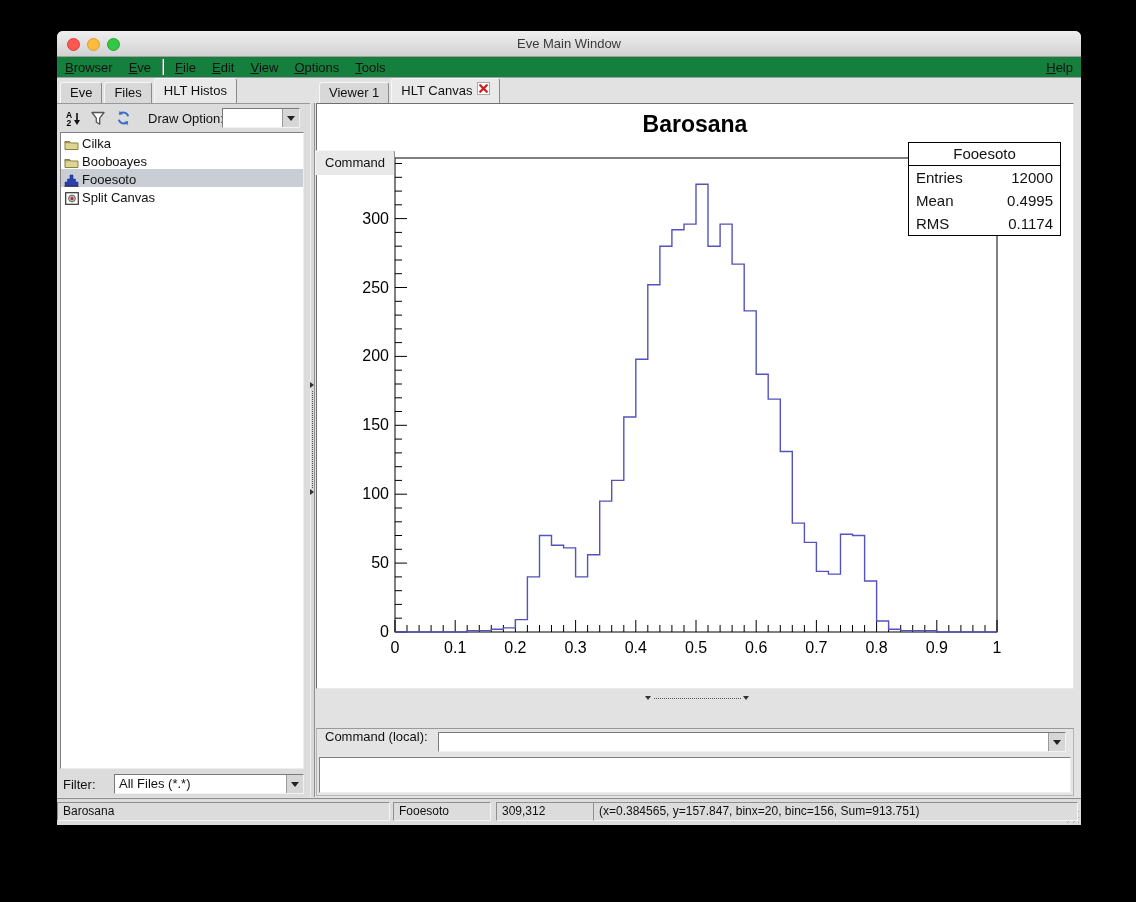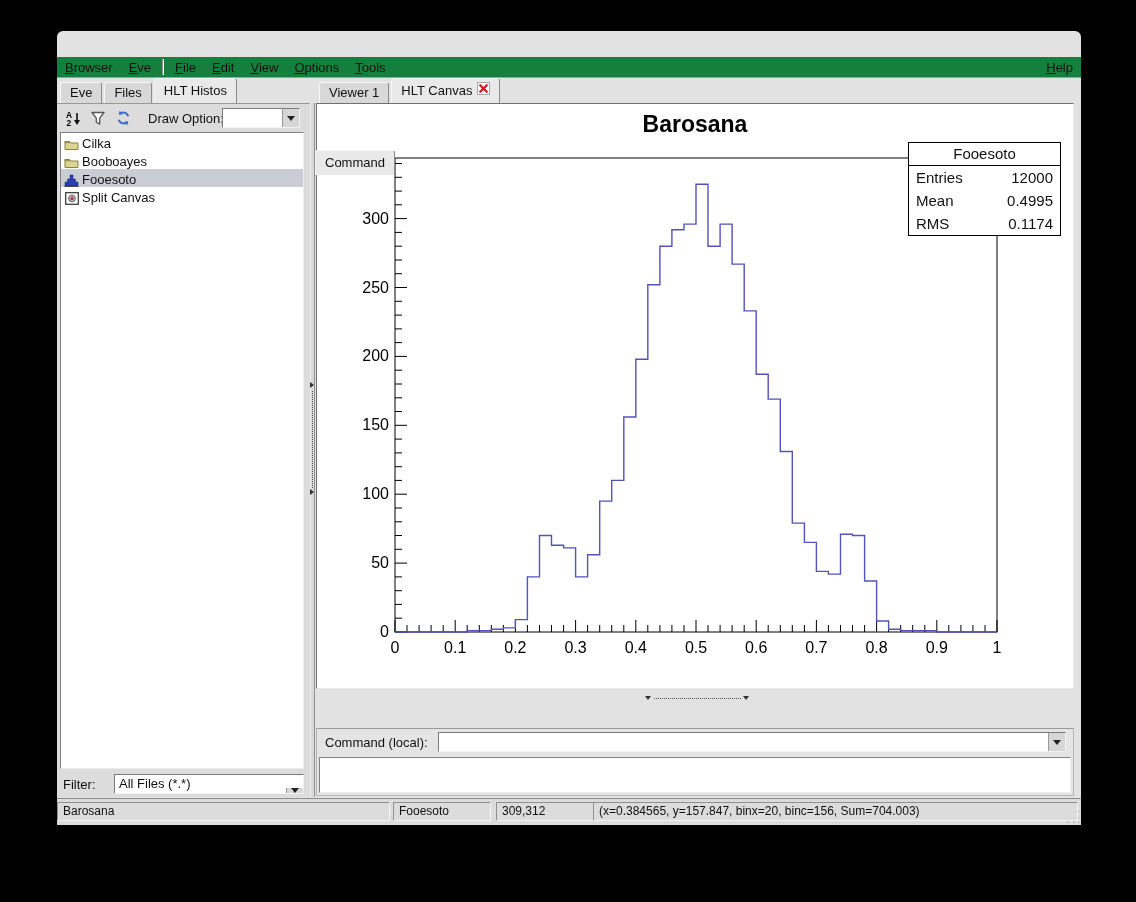--- a/index.html
+++ b/index.html
@@ -41,21 +41,21 @@
              align-items:center;justify-content:center;}
   .arr-down{width:0;height:0;border-top:5px solid #222;border-left:4px solid transparent;border-right:4px solid transparent;}
   .draw-combo{position:absolute;left:165px;top:3px;width:78px;}
   .list{position:absolute;left:3px;top:28px;width:244px;height:637px;background:#fff;
         border:1px solid;border-color:#808080 #ededed #ededed #808080;box-sizing:border-box;}
   .list-item{display:flex;align-items:flex-end;height:18px;font-size:13px;padding-left:2px;}
   .list-item.selected{background:#c9cdd4;}
   .li-icon{width:17px;display:flex;justify-content:center;align-items:center;margin-right:2px;}
   .filter-row{position:absolute;left:0;top:667px;width:100%;height:27px;display:flex;align-items:center;}
   .filter-label{font-size:13px;margin-left:6px;}
-  .filter-combo{position:absolute;left:57px;top:3px;width:190px;align-items:flex-end;}
+  .filter-combo{position:absolute;left:57px;top:3px;width:190px;}
   
   .vsplitter{position:absolute;left:253px;top:72px;width:5px;height:694px;background:#d8d8d8;
              border-left:1px solid #f0f0f0;border-right:1px solid #909090;box-sizing:border-box;}
   .vdots{position:absolute;left:1px;top:288px;height:97px;border-left:1px dotted #555;}
   .varr{position:absolute;left:-1px;width:0;height:0;border-left:4px solid #333;
         border-top:3.5px solid transparent;border-bottom:3.5px solid transparent;}
   .varr.a1{top:279px}.varr.a2{top:386px}
   .main{position:absolute;left:258px;top:72px;width:761px;height:694px;}
   .hsplitter{position:absolute;left:1px;top:591px;width:758px;height:10px;}
   .hdots{position:absolute;left:338px;top:4px;width:87px;border-top:1px dotted #555;}
@@ -67,38 +67,44 @@
           border:1px solid;border-color:#707070 #e9e9e9 #e9e9e9 #707070;box-sizing:border-box;}
   .chart-title{position:absolute;top:7px;left:0;width:100%;text-align:center;
                font-size:23px;font-weight:bold;color:#000;}
   svg text{font-family:"Liberation Sans",sans-serif;fill:#000;}
   .statsbox{position:absolute;left:591px;top:38px;width:151px;background:#fff;
             border:1px solid #000;font-size:15px;}
   .stats-title{text-align:center;height:22px;line-height:22px;border-bottom:1px solid #000;}
   .stats-row{display:flex;justify-content:space-between;height:23px;line-height:23px;padding:0 7px;}
   .command-panel{position:absolute;left:1px;top:625px;width:758px;height:68px;background:#e4e4e4;
                  border:1px solid #b5b5b5;border-top-color:#999;box-sizing:border-box;}
-  .cmd-label{position:absolute;left:8px;top:6px;font-size:13px;}
+  .cmd-label{position:absolute;left:8px;top:0;font-size:13px;}
   .cmd-combo{position:absolute;left:121px;right:7px;top:3px;}
   .cmd-output{position:absolute;left:2px;top:28px;right:2px;height:34px;background:#fff;
               border:1px solid;border-color:#808080 #ededed #ededed #808080;font-size:12px;}
   
   .statusbar{position:absolute;left:0;top:767px;width:1024px;height:27px;background:#dcdcdc;
              border-top:1px solid #8c8c8c;box-sizing:border-box;}
   .status-seg{position:absolute;top:3px;height:19px;line-height:17px;font-size:12px;padding-left:5px;
               background:#dcdcdc;border:1px solid;border-color:#909090 #f4f4f4 #f4f4f4 #909090;
               box-sizing:border-box;white-space:nowrap;overflow:hidden;}
   .resize-grip{position:absolute;right:2px;bottom:2px;width:14px;height:14px;
                background:repeating-linear-gradient(135deg,transparent 0 3px,#a5a5a5 3px 4px);}
 </style>
 </head>
 <body>
 
 <div class="window">
 
+  <div class="titlebar">
+    <span class="tl red"></span>
+    <span class="tl yellow"></span>
+    <span class="tl green"></span>
+    <div class="title">Eve Main Window</div>
+  </div>
 
   <div class="menubar" id="menubar">
       <span class="menu-item"><u>B</u>rowser</span>
       <span class="menu-item"><u>E</u>ve</span>
       <span class="menu-sep"></span>
       <span class="menu-item"><u>F</u>ile</span>
       <span class="menu-item"><u>E</u>dit</span>
       <span class="menu-item"><u>V</u>iew</span>
       <span class="menu-item"><u>O</u>ptions</span>
       <span class="menu-item"><u>T</u>ools</span>
@@ -370,15 +376,15 @@
       </div>
       <div class="cmd-output"></div>
     </div>
   </div>
 
   <div class="statusbar" id="statusbar">
     <span class="resize-grip"></span>
   <span class="status-seg" style="left: 0px; width: 333px;">Barosana</span>
       <span class="status-seg" style="left: 336px; width: 98px;">Fooesoto</span>
       <span class="status-seg" style="left: 439px; width: 116px;">309,312</span>
-      <span class="status-seg" style="left: 536px; width: 485px;">(x=0.384565, y=157.847, binx=20, binc=156, Sum=704.003)</span>
+      <span class="status-seg" style="left: 536px; width: 485px;">(x=0.384565, y=157.847, binx=20, binc=156, Sum=913.751)</span>
     </div>
 </div>
 
 </body></html>

